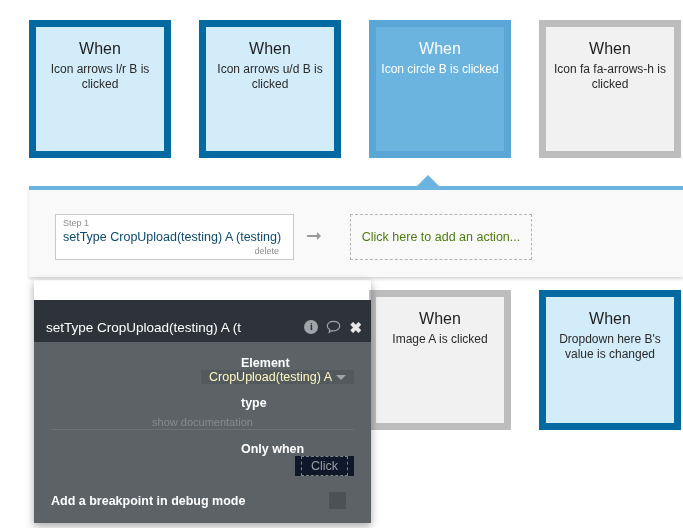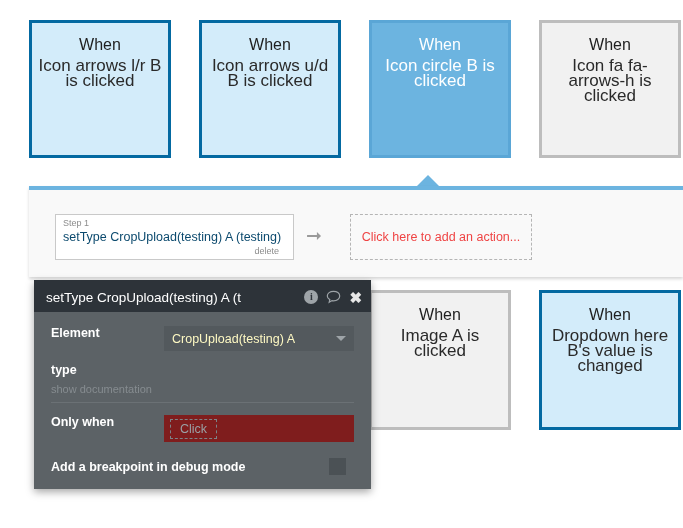--- a/index.html
+++ b/index.html
@@ -13,42 +13,42 @@
     background: #ffffff;
     font-family: "Liberation Sans", sans-serif;
     overflow: hidden;
     -webkit-font-smoothing: antialiased;
   }
 
   
   .wf-card {
     position: absolute;
     box-sizing: border-box;
-    border: 3px solid #0369a1;
+    border: 7px solid #0369a1;
     background: #d3ecfa;
     padding-top: 12px;
     text-align: center;
   }
   .wf-card.gray {
     background: #f1f1f1;
     border-color: #bdbdbd;
   }
   .wf-card.selected {
     background: #6cb4e0;
     border-color: #5aa6d6;
   }
   .wf-card .wf-when {
     font-size: 16px;
     color: #1f1f1f;
     line-height: 20px;
     margin-bottom: 3px;
     font-weight: 400;
   }
   .wf-card .wf-desc {
-    font-size: 17px;
+    font-size: 12px;
     color: #2a2a2a;
     line-height: 15px;
     padding: 0 4px;
   }
   .wf-card.selected .wf-when,
   .wf-card.selected .wf-desc {
     color: #ffffff;
   }
 
   
@@ -117,38 +117,39 @@
     width: 182px;
     height: 46px;
     box-sizing: border-box;
     border: 1px dashed #b5b5b5;
     display: flex;
     align-items: center;
     justify-content: center;
   }
   .add-action-box span {
     font-size: 12.5px;
-    color: #ef4444;
+    color: #4d7c0f;
   }
 
   
   #property-dialog {
     position: absolute;
     left: 34px;
     top: 280px;
     width: 337px;
     box-sizing: border-box;
     box-shadow: 0 3px 8px rgba(0,0,0,0.35);
   }
   #dialog-header {
     height: 30px;
     background: #2d3339;
     display: flex;
     align-items: center;
-    padding: 2px 9px 0 12px;
+    padding: 12px 9px 0 12px;
+    margin-top: 20px;
   }
   #dialog-title {
     flex: 1;
     color: #ffffff;
     font-size: 13.5px;
     white-space: nowrap;
     overflow: hidden;
   }
   .hdr-icon {
     margin-left: 8px;
@@ -175,22 +176,23 @@
     font-size: 15px;
     font-weight: bold;
     line-height: 1;
   }
   #dialog-body {
     background: #5c6266;
     padding: 14px 17px 8px 17px;
   }
   .field-row {
     display: flex;
-    align-items: flex-start;
+    align-items: flex-end;
     margin-bottom: 12px;
+    flex-direction: column;
   }
   .field-label {
     width: 113px;
     color: #ffffff;
     font-size: 12.5px;
     font-weight: bold;
   }
   .field-control {
     flex: 1;
     height: 25px;
@@ -209,34 +211,34 @@
   }
   .caret-down {
     width: 0;
     height: 0;
     border-left: 5px solid transparent;
     border-right: 5px solid transparent;
     border-top: 5px solid #9ea4a8;
     margin-left: 4px;
   }
   #show-doc {
-    text-align: left;
+    text-align: center;
     color: #868c90;
     font-size: 11px;
     margin-top: -6px;
-    margin-bottom: 7px;
+    margin-bottom: 1px;
   }
   #dialog-divider {
     border-top: 1px solid #6b7175;
     margin: 0 0 12px 0;
   }
   .only-when-control {
     flex: 1;
     height: 27px;
-    background: #7f1d1d;
+    background: #0f172a;
     display: flex;
     align-items: center;
     padding: 0 6px;
     box-sizing: border-box;
   }
   .only-when-ph {
     border: 1px dashed #7d8387;
     color: #9aa0a4;
     font-size: 12.5px;
     padding: 1px 9px;

